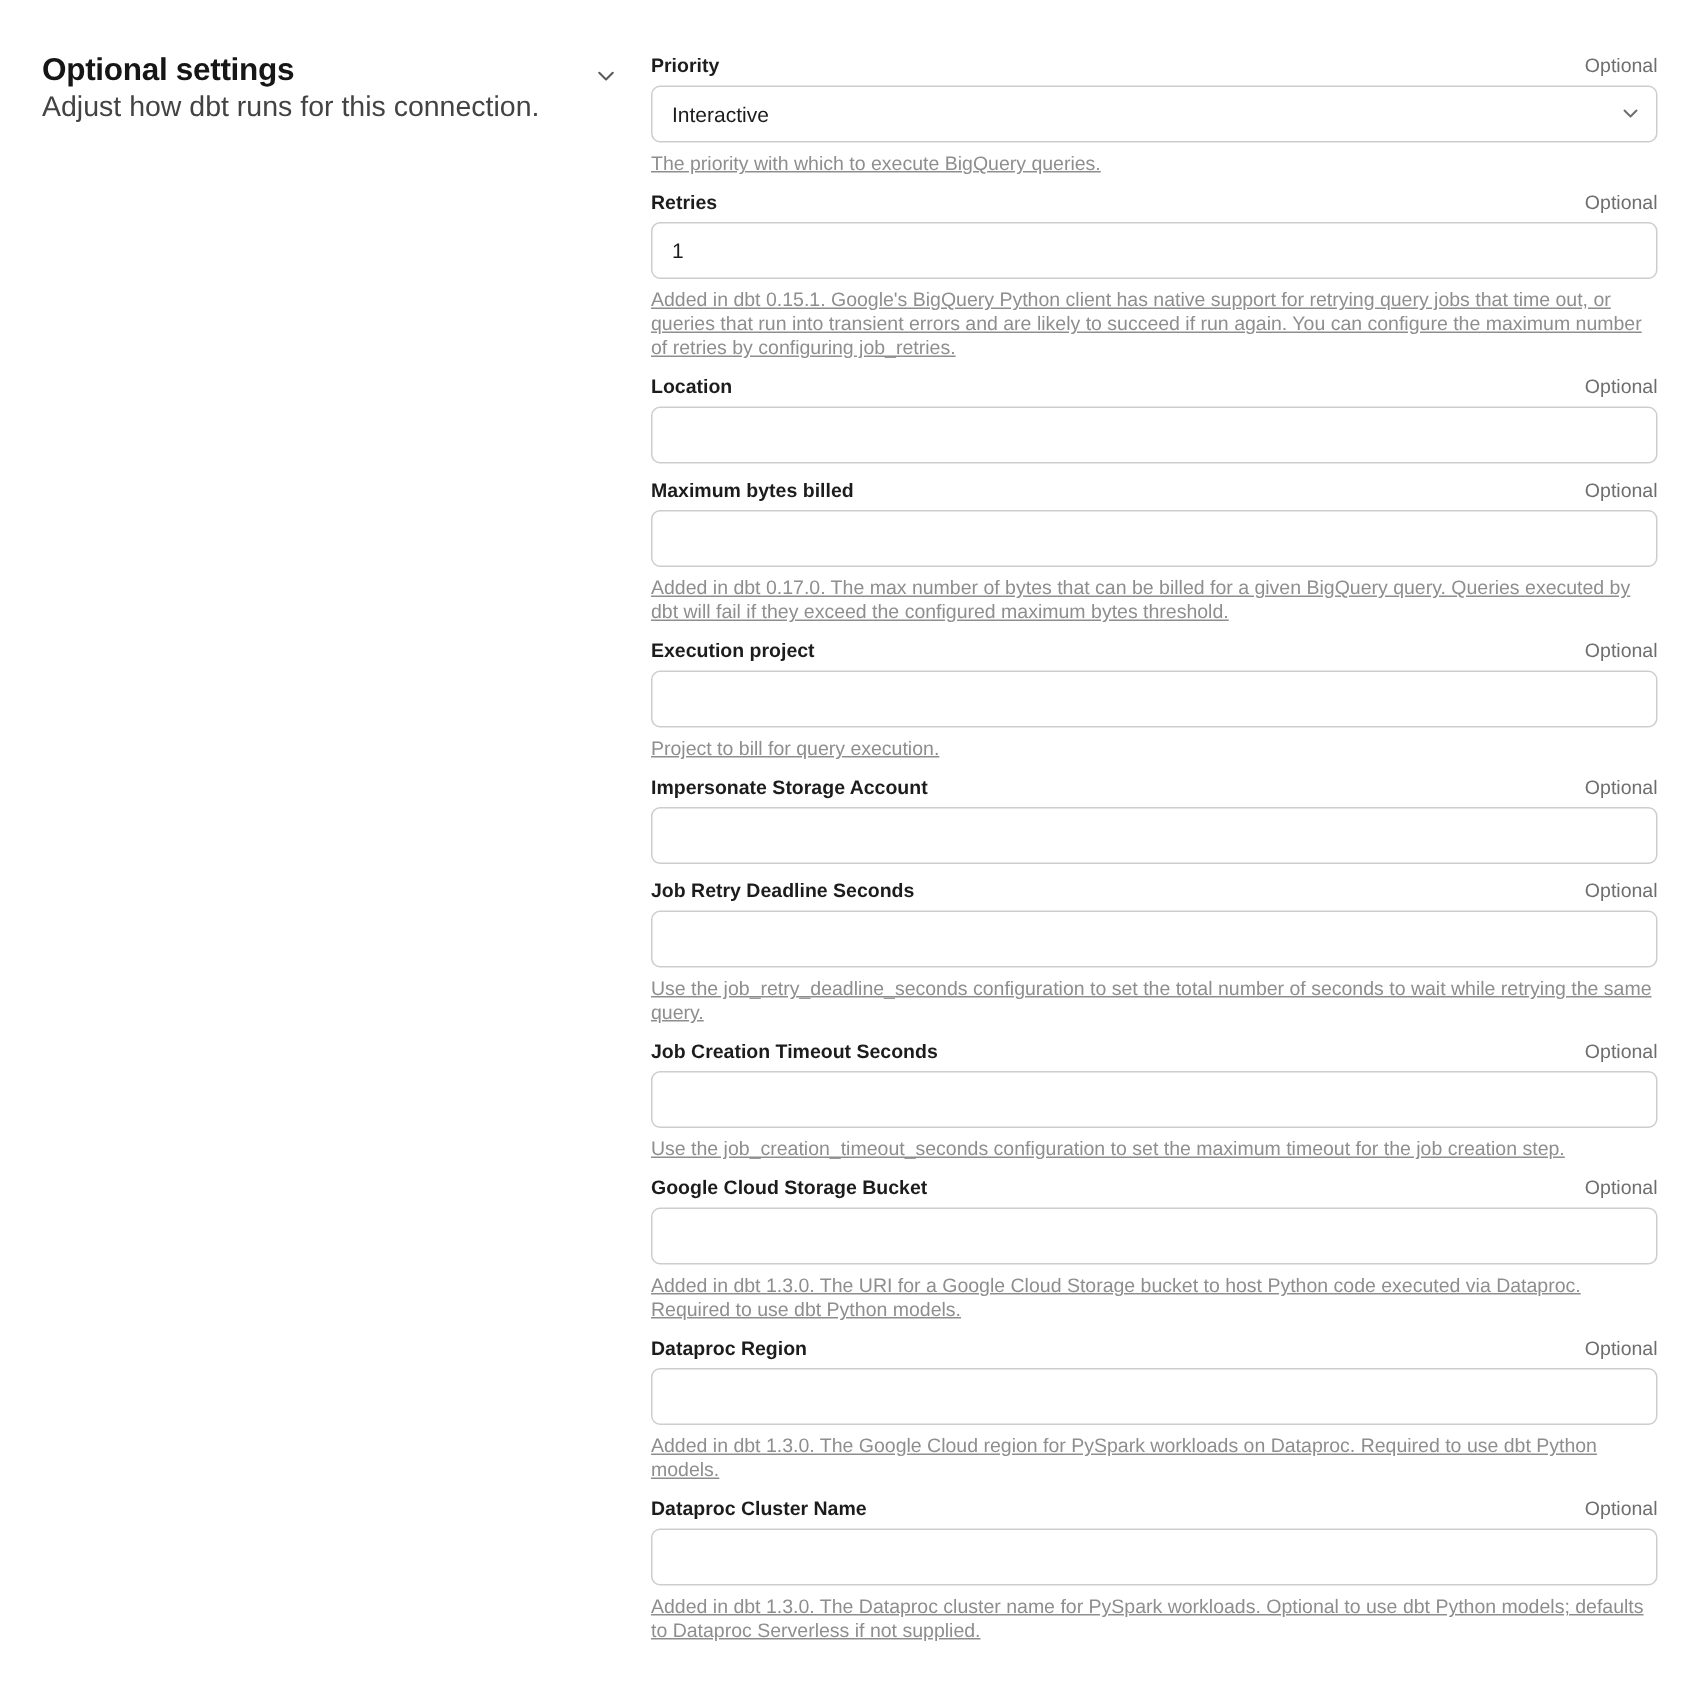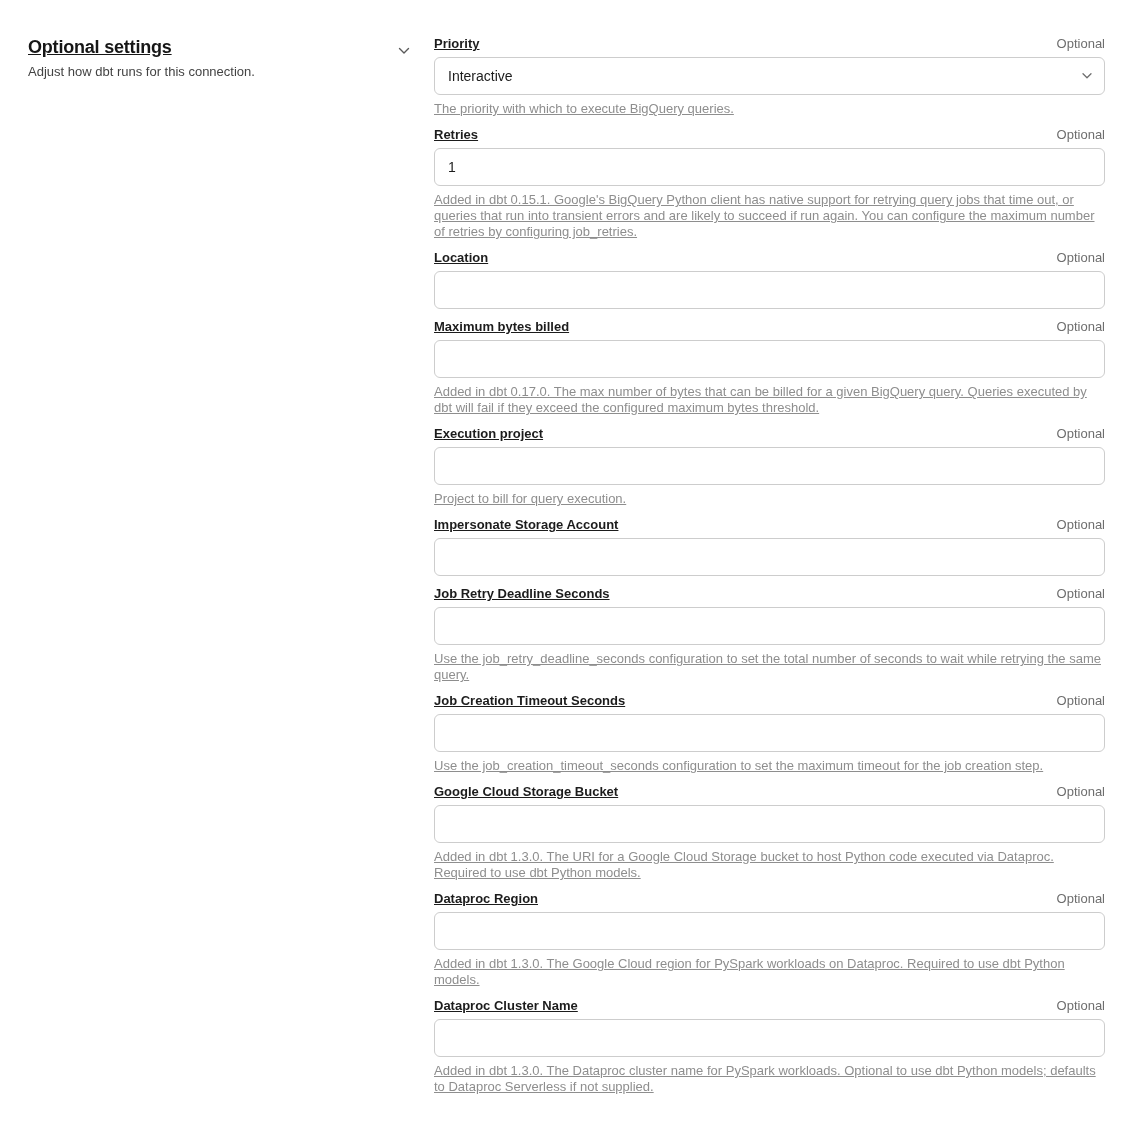--- a/index.html
+++ b/index.html
@@ -17,30 +17,29 @@
   
   .left {
     flex: 0 0 434px;
     display: flex;
     justify-content: space-between;
     align-items: flex-start;
     padding: 36px 24px 0 28px;
   }
   .left h2 {
     margin: 0;
-    font-size: 18px;
+    font-size: 21px;
     font-weight: 700;
     letter-spacing: -0.2px;
     color: #161616;
     line-height: 22px;
-    text-decoration: underline;
   }
   .left .subtitle {
     margin: 6px 0 0;
-    font-size: 13px;
+    font-size: 19px;
     line-height: 16px;
     color: #434343;
   }
   .section-chevron {
     margin-top: 11px;
     line-height: 0;
     cursor: pointer;
     color: #5a5a5a;
   }
 
@@ -55,21 +54,20 @@
     justify-content: space-between;
     align-items: baseline;
     height: 16px;
     margin-bottom: 5px;
   }
   .field-label {
     font-size: 13px;
     font-weight: 700;
     color: #1c1c1c;
     line-height: 16px;
-    text-decoration: underline;
   }
   .optional {
     font-size: 13px;
     color: #6e6e6e;
     line-height: 16px;
     text-align: center;
   }
   .control { position: relative; }
   .control input {
     width: 100%;

